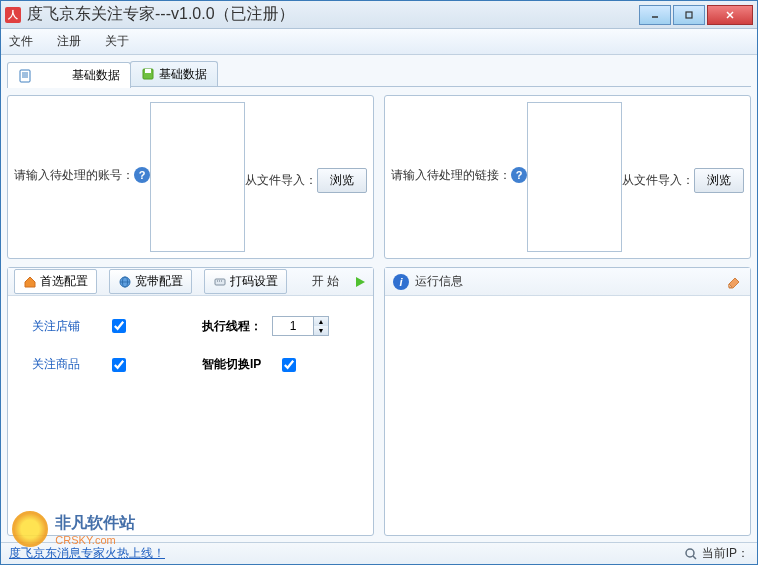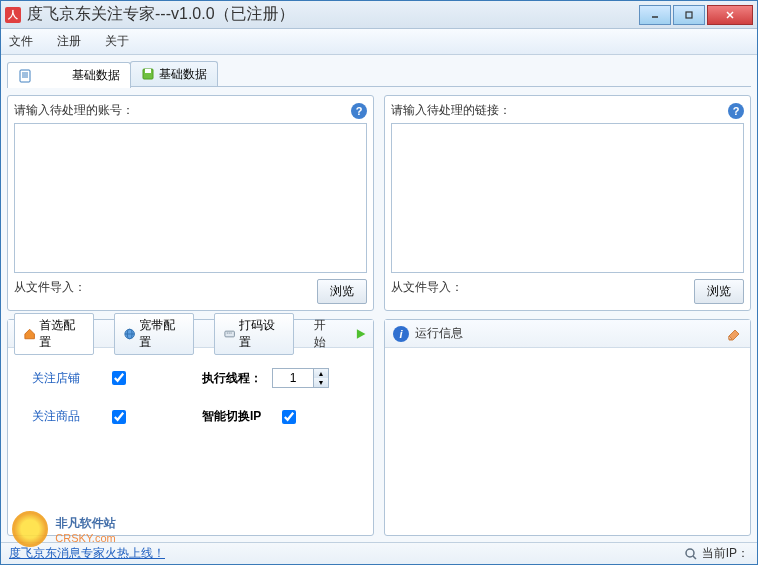--- a/index.html
+++ b/index.html
@@ -21,33 +21,33 @@
 .menubar span { margin-right: 24px; color: #333; cursor: pointer; }
 
 .content { flex:1; background:#f4f8fc; padding:6px; display:flex; flex-direction:column; }
 
 .top-tabs { display:flex; height:26px; border-bottom:1px solid #b0c4d8; }
 .top-tab { display:flex; align-items:center; padding:0 10px; border:1px solid #b0c4d8; border-bottom:none; background:linear-gradient(to bottom,#f0f6fc,#e0ecf6); margin-right:-1px; cursor:pointer; border-radius:3px 3px 0 0; }
 .top-tab.active { background:#fff; position:relative; top:1px; height:26px;gap:36px; }
 .top-tab .ticon { width:14px; height:14px; margin-right:4px; }
 
 .inputs-row { display:flex; gap:10px; margin-top:8px; }
-.input-block { flex:1; border:1px solid #b0c4d8; background:#fff; border-radius:3px; padding:6px; display:flex; flex-direction:column; }
+.input-block { flex:1; border:1px solid #b0c4d8; background:#fff; border-radius:3px; padding:6px; display:flex; flex-direction:row; }
 .input-header { display:flex; align-items:center; margin-bottom:4px; }
 .input-header .lbl { flex:1; color:#333; }
 .help-icon { width:16px; height:16px; border-radius:50%; background:#4080d0; color:#fff; display:flex; align-items:center; justify-content:center; font-size:11px; font-weight:bold; cursor:pointer; }
 .textarea { flex:1; border:1px solid #b0c4d8; background:#fff; resize:none; min-height:150px; padding:2px; overflow-y:scroll; }
-.import-row { display:flex; align-items:flex-start; margin-top:6px; }
+.import-row { display:flex; align-items:center; margin-top:6px; }
 .import-row .lbl2 { flex:1; color:#333; }
 .btn { border:1px solid #a0b4c8; background:linear-gradient(to bottom,#f8fbff,#e0e8f0); padding:3px 12px; border-radius:2px; cursor:pointer; }
 
 .lower { display:flex; gap:10px; margin-top:8px; flex:1; }
 .config-panel { flex:1; border:1px solid #b0c4d8; background:#fff; border-radius:3px; display:flex; flex-direction:column; }
 .cfg-tabs { display:flex; align-items:center; height:28px; border-bottom:1px solid #d0dce8; padding:0 6px; background:linear-gradient(to bottom,#f8fbff,#ecf2f8); }
-.cfg-tab { display:flex; align-items:center; padding:3px 8px; border:1px solid #b0c4d8; border-radius:2px; margin-right:20px; background:linear-gradient(to bottom,#fff,#e8f0f8); cursor:pointer; }
+.cfg-tab { display:flex; align-items:center; padding:3px 8px; border:1px solid #b0c4d8; border-radius:2px; margin-right:12px; background:linear-gradient(to bottom,#fff,#e8f0f8); cursor:pointer; }
 .cfg-tab.active { background:#fff; }
 .cfg-tab .cicon { width:14px; height:14px; margin-right:3px; }
 .cfg-spacer { flex:1; }
 .start-lbl { margin-right:14px; color:#333; }
 .play-icon { cursor:pointer; }
 .cfg-body { padding:20px 24px; flex:1; }
 .cfg-row { display:flex; align-items:center; margin-bottom:20px; }
 .cfg-row .opt-lbl { color:#2060c0; width:70px; }
 .cfg-row input[type=checkbox] { width:14px; height:14px; margin-left:10px; }
 .cfg-row .opt-lbl2 { color:#000000; margin-left:76px; width:70px;font-weight:bold; }
@@ -65,21 +65,21 @@
 
 .statusbar { height:22px; border-top:1px solid #c0d0e0; background:linear-gradient(to bottom,#f4f8fc,#e8f0f8); display:flex; align-items:center; padding:0 8px; }
 .status-link { color:#2060c0; text-decoration:underline; cursor:pointer; }
 .status-spacer { flex:1; }
 .search-icon { width:14px; height:14px; margin-right:4px; }
 .ip-lbl { color:#333; }
 
 .watermark { position:absolute; left:12px; bottom:18px; opacity:0.9; pointer-events:none; }
 .watermark .wm-icon { display:inline-block; width:36px; height:36px; border-radius:50%; background:radial-gradient(circle,#ffe040 40%,#f0a020 70%); border:2px solid #f0a020; vertical-align:middle; }
 .watermark .wm-text { display:inline-block; vertical-align:middle; margin-left:4px; }
-.watermark .wm-line1 { color:#3060a0; font-size:12px; font-weight:bold;text-align:right; }
+.watermark .wm-line1 { color:#3060a0; font-size:16px; font-weight:bold; }
 .watermark .wm-line2 { color:#f08030; font-size:11px; }
 </style>
 </head>
 <body>
 
 <div class="window">
 
   <div class="titlebar">
     <div class="app-icon">人</div>
     <div class="title-text">度飞京东关注专家---v1.0.0（已注册）</div>

